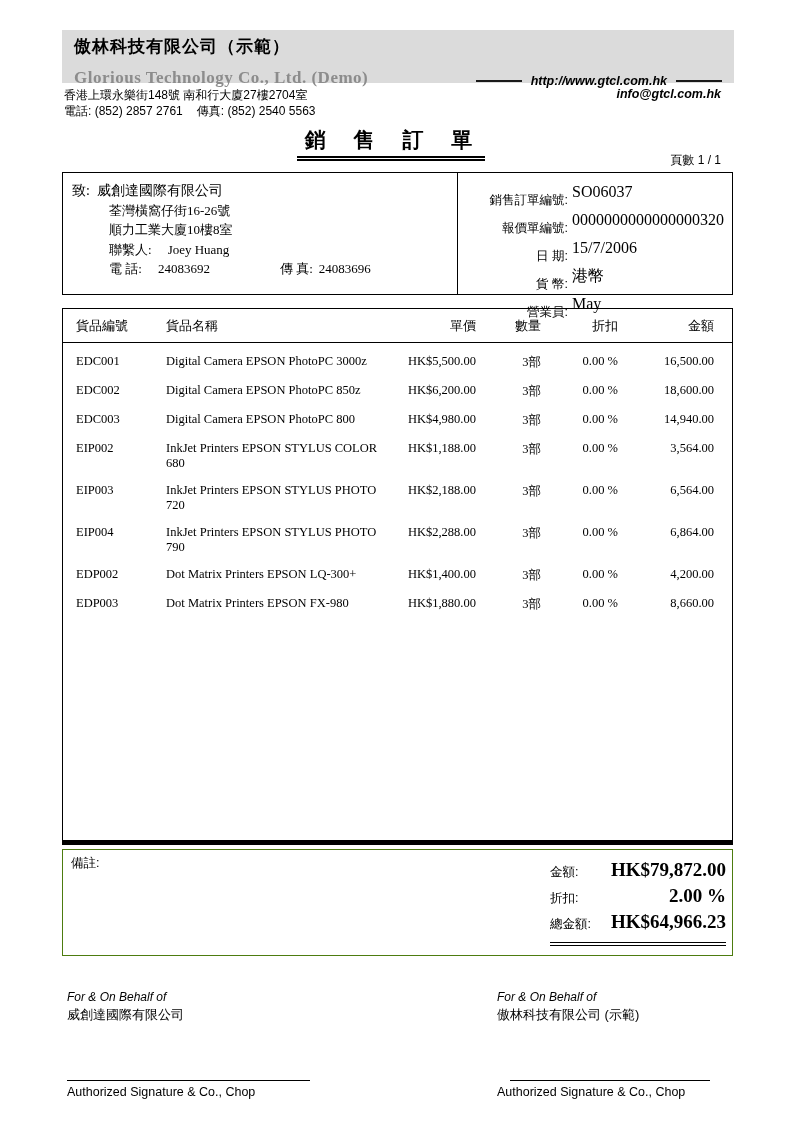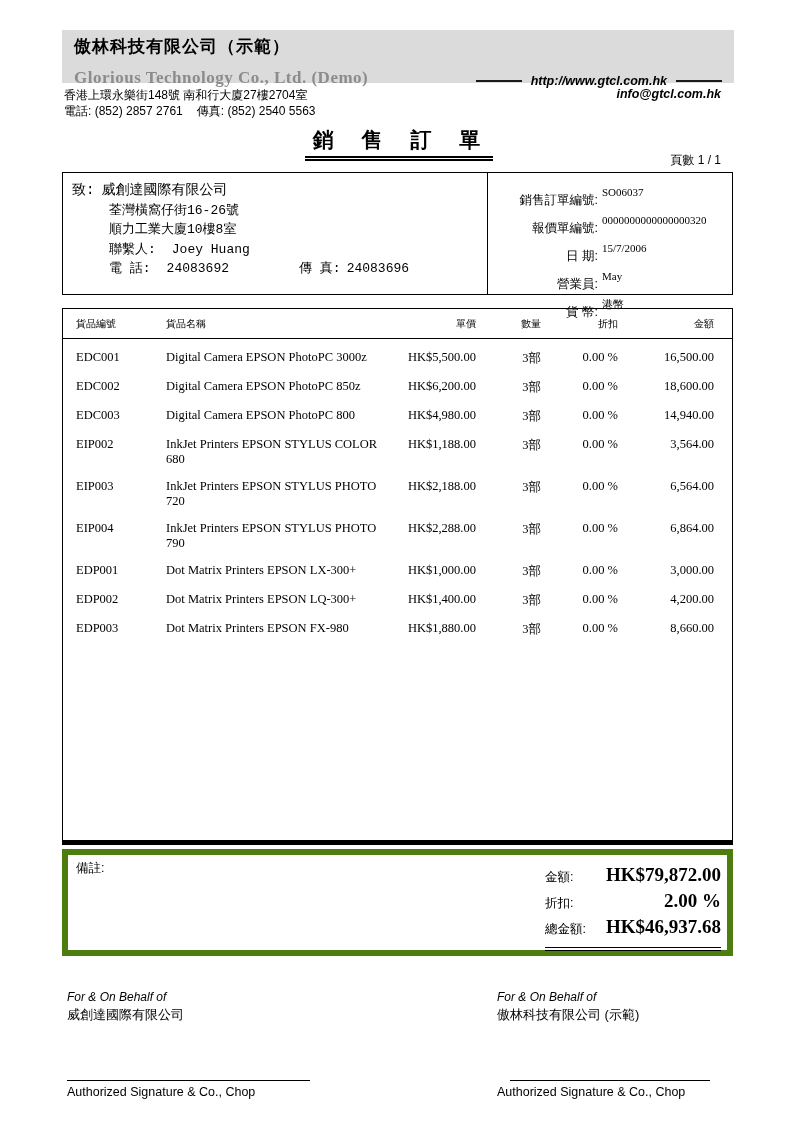--- a/index.html
+++ b/index.html
@@ -48,21 +48,21 @@
 
   .addr-line  { position: absolute; left: 64px; top: 87px;  font-size: 12px; }
   .phone-line { position: absolute; left: 64px; top: 103px; font-size: 12px; }
   .phone-line .gap { display: inline-block; width: 14px; }
   .email-line {
     position: absolute; right: 61px; top: 87px;
     font-size: 12.5px; font-weight: bold; font-style: italic;
   }
 
   
-  .title-wrap { position: absolute; left: 8px; top: 126px; width: 100%; text-align: center; }
+  .title-wrap { position: absolute; left: 0; top: 126px; width: 100%; text-align: center; }
   .doc-title {
     display: inline-block;
     font-size: 21px;
     font-weight: bold;
     letter-spacing: 11px;
     padding: 0 2px 2px 8px;
     border-bottom: 5px double #000;
   }
   .page-num { position: absolute; right: 61px; top: 152px; font-size: 12px; }
 
@@ -70,21 +70,21 @@
   .info-box {
     position: absolute;
     left: 62px; top: 172px;
     width: 671px; height: 123px;
     border: 1px solid #000;
     display: flex;
   }
   .cust-col {
     width: 424px;
     padding: 8px 0 0 9px;
-    font-family: Liberation Mono, monospace;
+    font-family: Liberation Serif, serif;
     font-size: 13px;
     line-height: 19.5px;
   }
   .cust-line1 { font-size: 14px; }
   .cust-line1 .to-label { margin-right: 7px; }
   .cust-ind { margin-left: 37px; }
   .cust-ind .fld-val { margin-left: 16px; }
   .fax-label { margin-left: 70px; }
   .fax-label + .fld-val { margin-left: 6px; }
   .v-divider { border-left: 1px solid #000; }
@@ -93,42 +93,42 @@
   .oi-label {
     width: 110px;
     text-align: right;
     font-size: 12.5px;
     flex-shrink: 0;
     margin-top: 8px;
   }
   .oi-value {
     margin-left: 4px;
     font-family: "Liberation Serif", "DejaVu Serif", serif;
-    font-size: 11px;
+    font-size: 16px;
     white-space: nowrap;
   }
 
   
   .items-box {
     position: absolute;
     left: 62px; top: 308px;
     width: 671px; height: 537px;
     border: 1px solid #000;
     border-bottom: 5px solid #000;
   }
   .items-table {
     width: 100%;
     border-collapse: collapse;
     font-family: "Liberation Serif", "DejaVu Serif", serif;
     font-size: 12.5px;
   }
   .items-table th {
     font-family: "Liberation Sans", sans-serif;
     font-weight: normal;
-    font-size: 10px;
+    font-size: 13px;
     padding: 8px 0 7px;
     border-bottom: 1px solid #000;
     text-align: left;
   }
   .items-table th.num, .items-table td.num { text-align: right; }
   .items-table .col-code  { width: 103px; }
   .items-table .col-name  { width: 240px; }
   .items-table .col-price { width: 70px; }
   .items-table .col-qty   { width: 65px; }
   .items-table .col-disc  { width: 77px; }
@@ -137,21 +137,21 @@
   .items-table th:last-child,  .items-table td:last-child  { padding-right: 18px; }
   .items-table td { padding: 6px 0; vertical-align: top; }
   .items-table tbody tr:first-child td { padding-top: 11px; }
   .name-cell { white-space: pre-line; margin-top: 16px; }
 
   
   .summary-box {
     position: absolute;
     left: 62px; top: 849px;
     width: 671px; height: 107px;
-    border: 6px solid #4d7c0f;
+    border: 1px solid #4d7c0f;
   }
   .remarks-label { position: absolute; left: 8px; top: 5px; font-size: 12.5px; }
   .totals-block { position: absolute; right: 6px; top: 9px; width: 176px; }
   .total-row { display: flex; justify-content: space-between; align-items: baseline; height: 26px; }
   .total-label { font-size: 12.5px; }
   .total-value {
     font-family: "Liberation Serif", "DejaVu Serif", serif;
     font-size: 19px;
     font-weight: bold;
   }
@@ -222,26 +222,26 @@
       </div>
       <div class="oi-row">
         <span class="oi-label">報價單編號:</span>
         <span class="oi-value">0000000000000000320</span>
       </div>
       <div class="oi-row">
         <span class="oi-label">日 期:</span>
         <span class="oi-value">15/7/2006</span>
       </div>
       <div class="oi-row">
+        <span class="oi-label">貨 幣:</span>
+        <span class="oi-value">港幣</span>
+      </div>
+      <div class="oi-row">
         <span class="oi-label">營業員:</span>
         <span class="oi-value">May</span>
-      </div>
-      <div class="oi-row">
-        <span class="oi-label">貨 幣:</span>
-        <span class="oi-value">港幣</span>
       </div>
     </div>
   </div>
 
   <div class="items-box">
     <table class="items-table">
       <colgroup>
         <col class="col-code">
           <col class="col-name">
           <col class="col-price">
@@ -305,28 +305,20 @@
         <tr>
           <td>EIP004</td>
           <td class="name-cell">InkJet Printers EPSON STYLUS PHOTO
 790</td>
           <td class="num">HK$2,288.00</td>
           <td class="num">3部</td>
           <td class="num">0.00 %</td>
           <td class="num">6,864.00</td>
         </tr>
         <tr>
-          <td>EDP001</td>
-          <td class="name-cell">Dot Matrix Printers EPSON LX-300+</td>
-          <td class="num">HK$1,000.00</td>
-          <td class="num">3部</td>
-          <td class="num">0.00 %</td>
-          <td class="num">3,000.00</td>
-        </tr>
-        <tr>
           <td>EDP002</td>
           <td class="name-cell">Dot Matrix Printers EPSON LQ-300+</td>
           <td class="num">HK$1,400.00</td>
           <td class="num">3部</td>
           <td class="num">0.00 %</td>
           <td class="num">4,200.00</td>
         </tr>
         <tr>
           <td>EDP003</td>
           <td class="name-cell">Dot Matrix Printers EPSON FX-980</td>
@@ -345,21 +337,21 @@
       <div class="total-row">
         <span class="total-label">金額:</span>
         <span class="total-value">HK$79,872.00</span>
       </div>
       <div class="total-row">
         <span class="total-label">折扣:</span>
         <span class="total-value">2.00 %</span>
       </div>
       <div class="total-row">
         <span class="total-label">總金額:</span>
-        <span class="total-value">HK$46,937.68</span>
+        <span class="total-value">HK$64,966.23</span>
       </div>
       <div class="double-rule"></div>
     </div>
   </div>
 
   <div class="sig-block sig-left">
     <div class="behalf-text">For &amp; On Behalf of</div>
     <div class="sig-company">威創達國際有限公司</div>
     <div class="sig-line"></div>
     <div class="sig-label">Authorized Signature &amp; Co., Chop</div>

